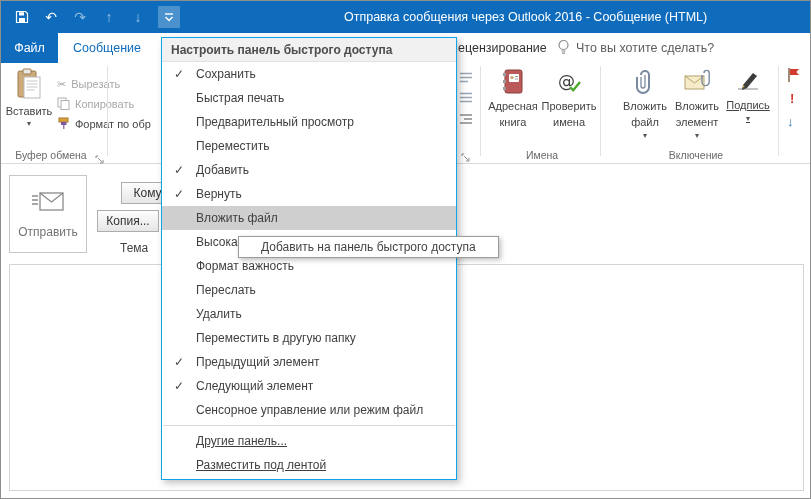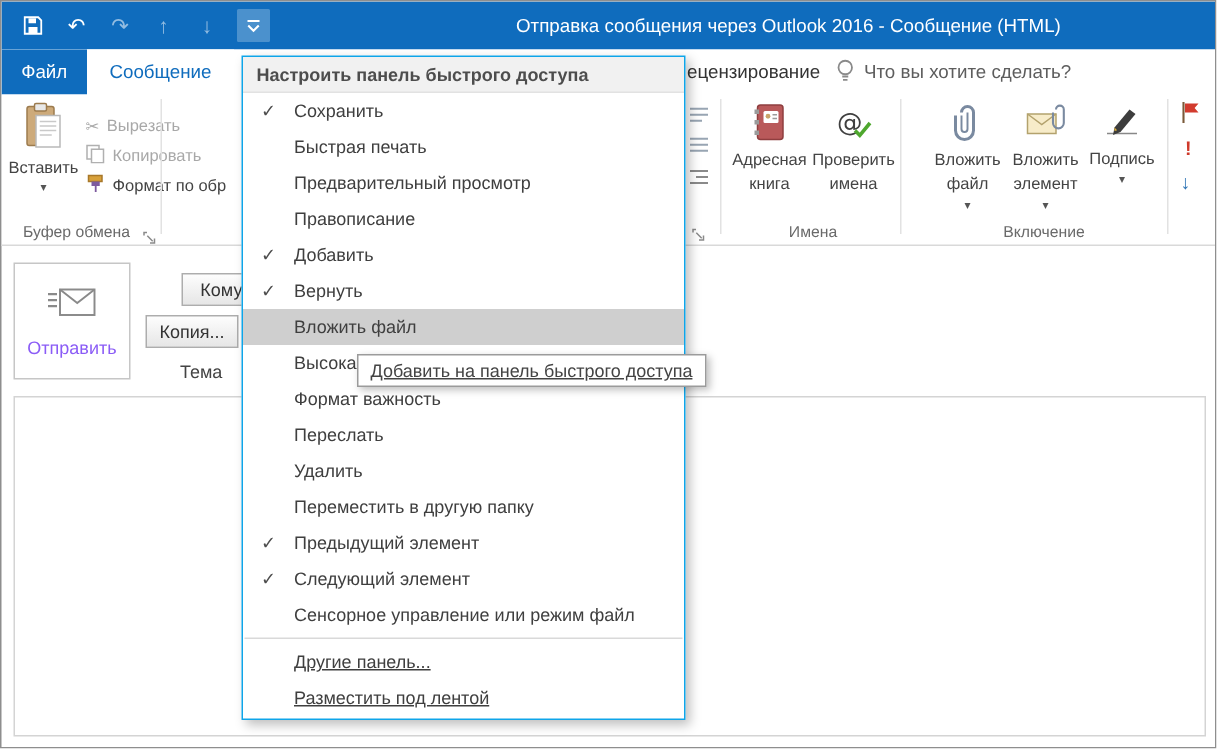--- a/index.html
+++ b/index.html
@@ -30,37 +30,37 @@
   .disabled{color:#a8a8a8;}
   .grp-label{position:absolute;top:86px;font-size:10.5px;color:#6a6a6a;text-align:center;}
   .caret{font-size:8px;color:#555;line-height:7px;}
   .two{line-height:13px;text-align:center;}
   .launcher{position:absolute;width:10px;height:10px;}
   .frag{position:absolute;display:block;}
   .tagglyph{font-weight:bold;font-size:13px;}
   .t-red{color:#cf3a2b;} .t-blue{color:#2e74b5;}
 
   
-  .send-btn{position:absolute;left:8px;top:174px;width:78px;height:78px;border:1px solid #c6c6c6;background:#fff;display:flex;flex-direction:column;align-items:center;justify-content:center;gap:7px;font-size:12px;color:#8b5cf6;cursor:default;}
+  .send-btn{position:absolute;left:8px;top:174px;width:78px;height:78px;border:1px solid #c6c6c6;background:#fff;display:flex;flex-direction:column;align-items:center;justify-content:center;gap:7px;font-size:12px;color:#737373;cursor:default;}
   .field-btn{position:absolute;left:96px;width:62px;height:22px;border:1px solid #adadad;background:linear-gradient(#fdfdfd,#e6e6e6);font-size:12px;color:#333;display:flex;align-items:center;justify-content:center;cursor:default;}
   .subject-label{position:absolute;left:119px;top:240px;font-size:12px;color:#444;}
   .hfield{position:absolute;left:165px;width:632px;height:22px;background:#fff;border:none;outline:none;font:12px "Liberation Sans",sans-serif;}
   .msg-body{position:absolute;left:8px;top:263px;width:795px;height:227px;background:#fff;border:1px solid #d4d4d4;}
 
   
   .qat-menu{position:absolute;left:160px;top:36px;width:296px;background:#fff;border:1px solid #0ea5e9;box-shadow:3px 3px 7px rgba(0,0,0,.25);z-index:10;padding-bottom:2px;}
   .menu-header{height:24px;line-height:24px;background:#f1f1f1;border-bottom:1px solid #e2e2e2;font-size:12px;font-weight:bold;color:#4d4d4d;padding-left:9px;}
   .menu-item{height:24px;display:flex;align-items:center;font-size:12px;color:#3f3f3f;cursor:default;}
   .menu-item .check{width:34px;text-align:center;font-size:12px;color:#4d4d4d;flex:0 0 34px;}
   .menu-item.highlighted{background:var(--menu-highlight);}
   .menu-sep{height:1px;background:#d9d9d9;margin:3px 1px;}
   .footer .mi-label{text-decoration:underline;}
 
   
-  .tooltip{position:absolute;left:237px;top:235px;z-index:20;background:#fff;border:1px solid #9b9b9b;box-shadow:2px 2px 5px rgba(0,0,0,.25);font-size:12px;color:#444;padding:3px 8px;white-space:nowrap;text-decoration:underline;}
+  .tooltip{position:absolute;left:237px;top:235px;z-index:20;background:#fff;border:1px solid #9b9b9b;box-shadow:2px 2px 5px rgba(0,0,0,.25);font-size:12px;color:#444;padding:3px 22px;white-space:nowrap;}
 </style>
 </head>
 <body>
 
 <div id="window">
 
   <div class="titlebar">
     <span class="qat-ic">
       <svg width="14" height="14" viewBox="0 0 14 14">
           <path d="M1.5 1.5h9l2 2v9h-11z" fill="none" stroke="#fff" stroke-width="1.2"></path>
@@ -206,21 +206,21 @@
         <svg width="26" height="27" viewBox="0 0 26 27">
             <rect x="1" y="8" width="19" height="13" fill="#f7ecc9" stroke="#b3a26d"></rect>
             <path d="M1 8l9.5 7L20 8" fill="none" stroke="#b3a26d"></path>
             <path d="M20 5a2.6 2.6 0 015.2 0v9a3.6 3.6 0 01-7.2 0V7" fill="none" stroke="#7a8aa0" stroke-width="1.4"></path>
           </svg>
       </span>
       <span class="two">Вложить</span>
       <span class="two">элемент</span>
       <span class="caret">▾</span>
     </div>
-    <div class="btn-big" style="left:724px;top:2px;width:46px;height:84px;">
+    <div class="btn-big" style="left:724px;top:2px;width:46px;height:84px;text-decoration:underline;">
       <span>
         <svg width="26" height="26" viewBox="0 0 26 26">
             <path d="M3 21h20" stroke="#888"></path>
             <path d="M8 17L18 5l4 3-10 12-5 2z" fill="#3d3d3d"></path>
             <path d="M8 17l1.8 1.8L8 19.4z" fill="#e0b23c"></path>
           </svg>
       </span>
       <span class="two">Подпись</span>
       <span class="caret">▾</span>
     </div>
@@ -269,21 +269,21 @@
     <span class="mi-label">Быстрая печать</span>
   </div>
 
   <div class="menu-item">
     <span class="check"></span>
     <span class="mi-label">Предварительный просмотр</span>
   </div>
 
   <div class="menu-item">
     <span class="check"></span>
-    <span class="mi-label">Правописание</span>
+    <span class="mi-label">Переместить</span>
   </div>
 
   <div class="menu-item">
     <span class="check">✓</span>
     <span class="mi-label">Добавить</span>
   </div>
 
   <div class="menu-item">
     <span class="check">✓</span>
     <span class="mi-label">Вернуть</span>

